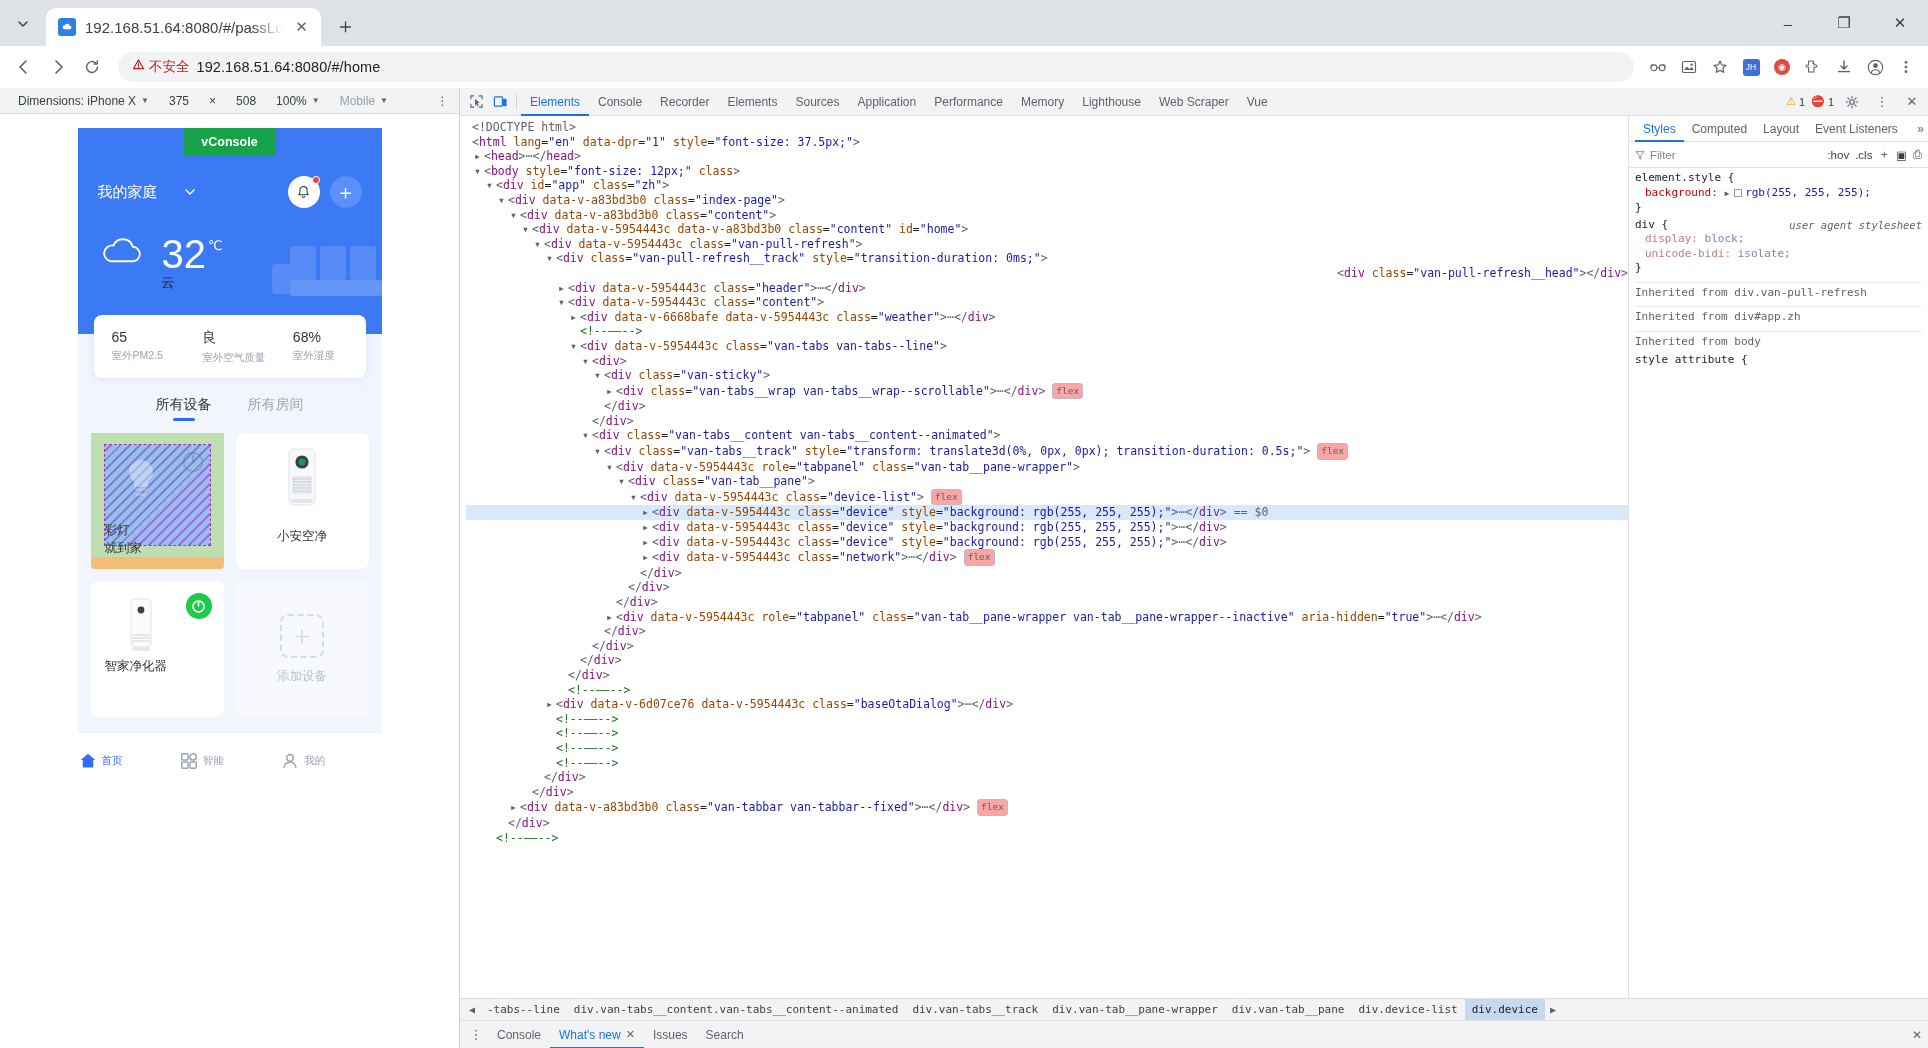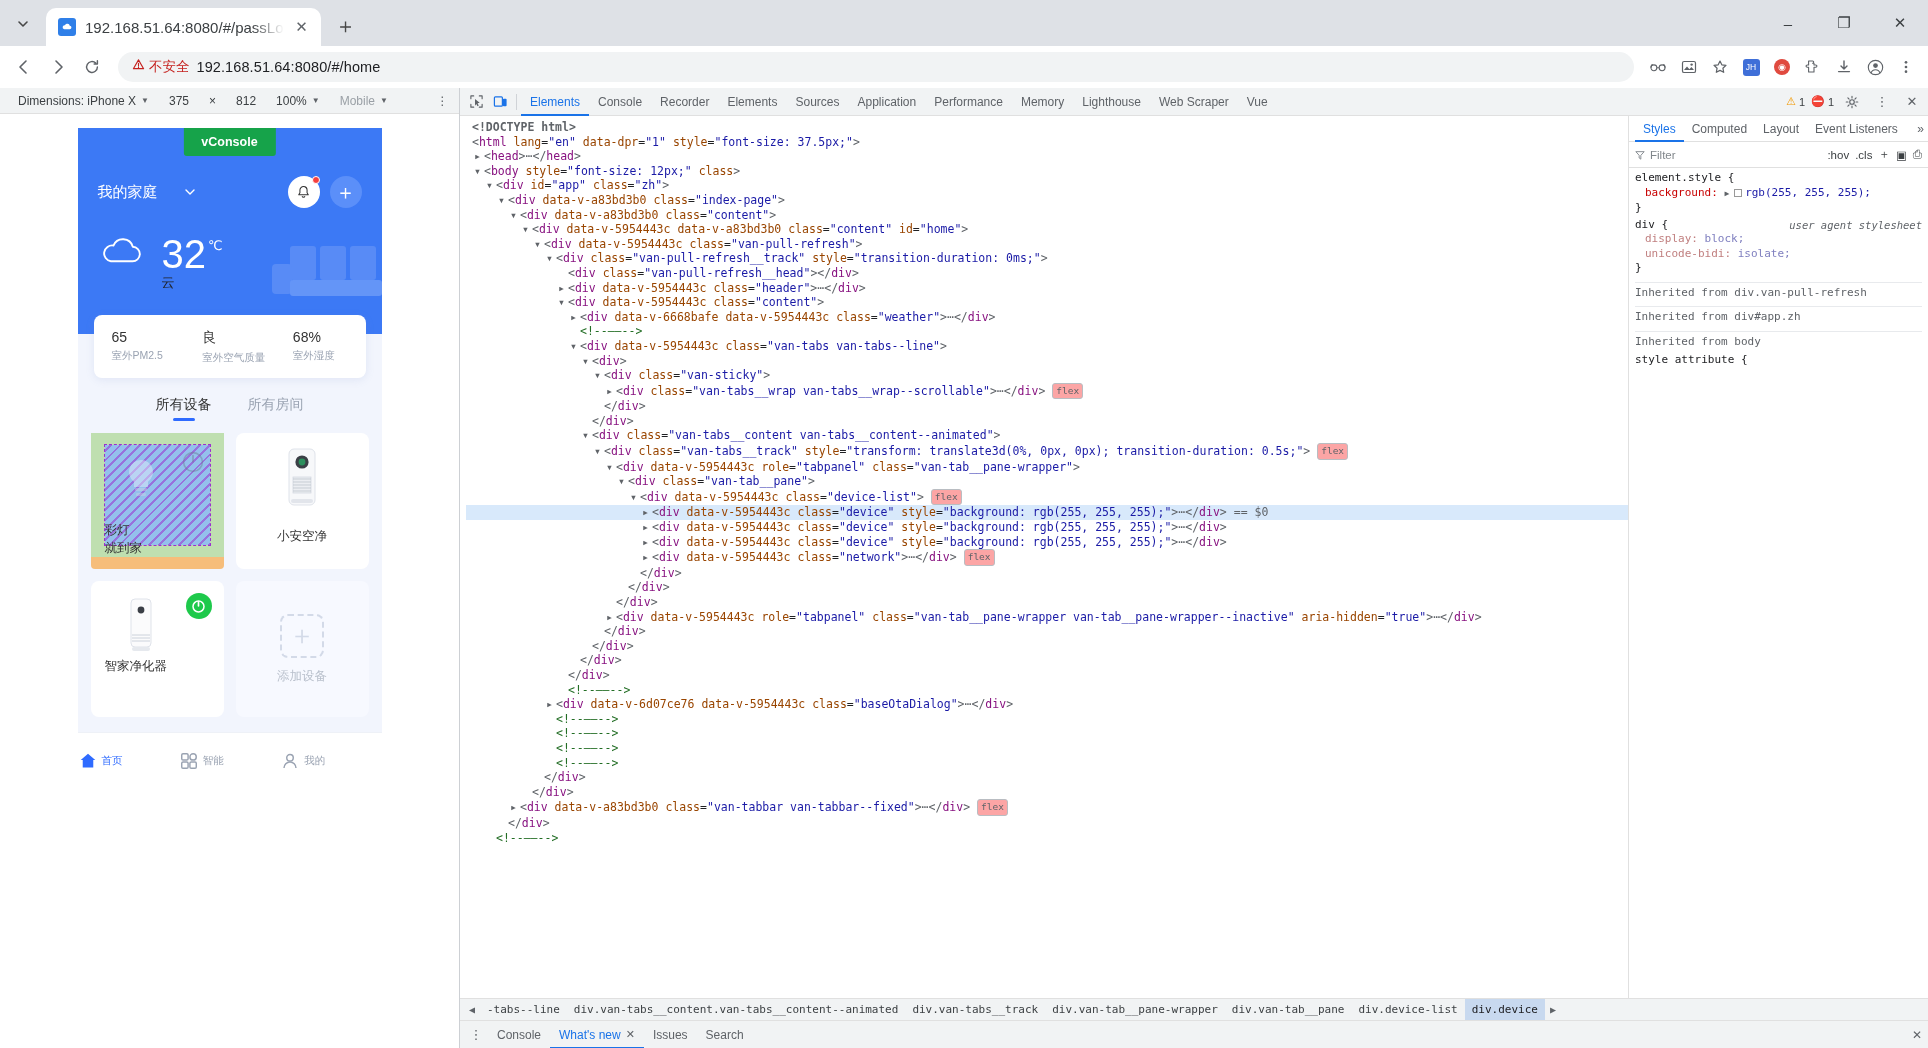--- a/index.html
+++ b/index.html
@@ -282,21 +282,21 @@
   <div class="main" data-name="main-area" data-interactable="false">
 
     <div class="devpane" data-name="device-emulation-pane" data-interactable="false">
       <div class="devbar" data-name="device-emulation-toolbar" data-interactable="false">
         <span class="seg" data-name="dimensions-selector" data-interactable="true">
           <span data-name="dimensions-label" data-interactable="false">Dimensions: iPhone X</span>
           <span class="caret" data-name="chevron-down-icon" data-interactable="false">▼</span>
         </span>
         <span class="seg" data-name="width-input" data-interactable="true">375</span>
         <span class="seg" data-name="times-separator" data-interactable="false">×</span>
-        <span class="seg" data-name="height-input" data-interactable="true">812</span>
+        <span class="seg" data-name="height-input" data-interactable="true">508</span>
         <span class="seg" data-name="zoom-selector" data-interactable="true">
           <span data-name="zoom-label" data-interactable="false">100%</span>
           <span class="caret" data-name="chevron-down-icon" data-interactable="false">▼</span>
         </span>
         <span class="seg muted" data-name="throttling-selector" data-interactable="true">
           <span data-name="throttling-label" data-interactable="false">Mobile</span>
           <span class="caret" data-name="chevron-down-icon" data-interactable="false">▼</span>
         </span>
         <span class="kebab" data-name="device-toolbar-more-icon" data-interactable="true">⋮</span>
       </div>
@@ -489,31 +489,31 @@
                 <path d="M8 1.4v2M8 12.6v2M1.4 8h2M12.6 8h2M3.3 3.3l1.4 1.4M11.3 11.3l1.4 1.4M12.7 3.3l-1.4 1.4M4.7 11.3l-1.4 1.4" stroke="#5f6368" stroke-width="1.3" stroke-linecap="round"></path>
               </svg>
           </span>
           <span class="dt-iconbtn" data-name="kebab-menu-icon" data-interactable="true">⋮</span>
           <span class="dt-iconbtn" data-name="close-icon" data-interactable="true">✕</span>
         </div>
       </div>
 
       <div class="dt-body" data-name="devtools-body" data-interactable="false">
         <div class="dom-pane" id="dom-pane" data-name="dom-tree" data-interactable="true">
-            <div class="dom-line" data-name="dom-node-line" data-interactable="true" style="padding-left: 6px; font-weight: bold;"><span class="pu">&lt;!DOCTYPE html&gt;</span></div>
+            <div class="dom-line" data-name="dom-node-line" data-interactable="true" style="padding-left: 6px;"><span class="pu">&lt;!DOCTYPE html&gt;</span></div>
             <div class="dom-line" data-name="dom-node-line" data-interactable="true" style="padding-left: 6px;"><span class="pu">&lt;</span><span class="tw">html</span> <span class="an">lang</span>=<span class="av">"en"</span> <span class="an">data-dpr</span>=<span class="av">"1"</span> <span class="an">style</span>=<span class="av">"font-size: 37.5px;"</span><span class="pu">&gt;</span></div>
             <div class="dom-line" data-name="dom-node-line" data-interactable="true" style="padding-left: 18px;"><span class="pu" style="margin-left:-10px;padding-right:3px">▸</span><span class="pu">&lt;</span><span class="tw">head</span><span class="pu">&gt;</span><span class="dots">⋯</span><span class="pu">&lt;/</span><span class="tw">head</span><span class="pu">&gt;</span></div>
             <div class="dom-line" data-name="dom-node-line" data-interactable="true" style="padding-left: 18px;"><span class="pu" style="margin-left:-10px;padding-right:3px">▾</span><span class="pu">&lt;</span><span class="tw">body</span> <span class="an">style</span>=<span class="av">"font-size: 12px;"</span> <span class="an">class</span><span class="pu">&gt;</span></div>
             <div class="dom-line" data-name="dom-node-line" data-interactable="true" style="padding-left: 30px;"><span class="pu" style="margin-left:-10px;padding-right:3px">▾</span><span class="pu">&lt;</span><span class="tw">div</span> <span class="an">id</span>=<span class="av">"app"</span> <span class="an">class</span>=<span class="av">"zh"</span><span class="pu">&gt;</span></div>
             <div class="dom-line" data-name="dom-node-line" data-interactable="true" style="padding-left: 42px;"><span class="pu" style="margin-left:-10px;padding-right:3px">▾</span><span class="pu">&lt;</span><span class="tw">div</span> <span class="an">data-v-a83bd3b0</span> <span class="an">class</span>=<span class="av">"index-page"</span><span class="pu">&gt;</span></div>
             <div class="dom-line" data-name="dom-node-line" data-interactable="true" style="padding-left: 54px;"><span class="pu" style="margin-left:-10px;padding-right:3px">▾</span><span class="pu">&lt;</span><span class="tw">div</span> <span class="an">data-v-a83bd3b0</span> <span class="an">class</span>=<span class="av">"content"</span><span class="pu">&gt;</span></div>
             <div class="dom-line" data-name="dom-node-line" data-interactable="true" style="padding-left: 66px;"><span class="pu" style="margin-left:-10px;padding-right:3px">▾</span><span class="pu">&lt;</span><span class="tw">div</span> <span class="an">data-v-5954443c</span> <span class="an">data-v-a83bd3b0</span> <span class="an">class</span>=<span class="av">"content"</span> <span class="an">id</span>=<span class="av">"home"</span><span class="pu">&gt;</span></div>
             <div class="dom-line" data-name="dom-node-line" data-interactable="true" style="padding-left: 78px;"><span class="pu" style="margin-left:-10px;padding-right:3px">▾</span><span class="pu">&lt;</span><span class="tw">div</span> <span class="an">data-v-5954443c</span> <span class="an">class</span>=<span class="av">"van-pull-refresh"</span><span class="pu">&gt;</span></div>
             <div class="dom-line" data-name="dom-node-line" data-interactable="true" style="padding-left: 90px;"><span class="pu" style="margin-left:-10px;padding-right:3px">▾</span><span class="pu">&lt;</span><span class="tw">div</span> <span class="an">class</span>=<span class="av">"van-pull-refresh__track"</span> <span class="an">style</span>=<span class="av">"transition-duration: 0ms;"</span><span class="pu">&gt;</span></div>
-            <div class="dom-line" data-name="dom-node-line" data-interactable="true" style="padding-left: 102px;"><span class="pu">&lt;</span><span class="tw">div</span> <span class="an">class</span>=<span class="av">"van-pull-refresh__head"</span><span class="pu">&gt;&lt;/</span><span class="tw">div</span><span class="pu">&gt;</span></div>
+            <div class="dom-line" data-name="dom-node-line" data-interactable="true" style="padding-left: 102px; text-align: right;"><span class="pu">&lt;</span><span class="tw">div</span> <span class="an">class</span>=<span class="av">"van-pull-refresh__head"</span><span class="pu">&gt;&lt;/</span><span class="tw">div</span><span class="pu">&gt;</span></div>
             <div class="dom-line" data-name="dom-node-line" data-interactable="true" style="padding-left: 102px;"><span class="pu" style="margin-left:-10px;padding-right:3px">▸</span><span class="pu">&lt;</span><span class="tw">div</span> <span class="an">data-v-5954443c</span> <span class="an">class</span>=<span class="av">"header"</span><span class="pu">&gt;</span><span class="dots">⋯</span><span class="pu">&lt;/</span><span class="tw">div</span><span class="pu">&gt;</span></div>
             <div class="dom-line" data-name="dom-node-line" data-interactable="true" style="padding-left: 102px;"><span class="pu" style="margin-left:-10px;padding-right:3px">▾</span><span class="pu">&lt;</span><span class="tw">div</span> <span class="an">data-v-5954443c</span> <span class="an">class</span>=<span class="av">"content"</span><span class="pu">&gt;</span></div>
             <div class="dom-line" data-name="dom-node-line" data-interactable="true" style="padding-left: 114px;"><span class="pu" style="margin-left:-10px;padding-right:3px">▸</span><span class="pu">&lt;</span><span class="tw">div</span> <span class="an">data-v-6668bafe</span> <span class="an">data-v-5954443c</span> <span class="an">class</span>=<span class="av">"weather"</span><span class="pu">&gt;</span><span class="dots">⋯</span><span class="pu">&lt;/</span><span class="tw">div</span><span class="pu">&gt;</span></div>
             <div class="dom-line" data-name="dom-node-line" data-interactable="true" style="padding-left: 114px;"><span class="cm">&lt;!--——--&gt;</span></div>
             <div class="dom-line" data-name="dom-node-line" data-interactable="true" style="padding-left: 114px;"><span class="pu" style="margin-left:-10px;padding-right:3px">▾</span><span class="pu">&lt;</span><span class="tw">div</span> <span class="an">data-v-5954443c</span> <span class="an">class</span>=<span class="av">"van-tabs van-tabs--line"</span><span class="pu">&gt;</span></div>
             <div class="dom-line" data-name="dom-node-line" data-interactable="true" style="padding-left: 126px;"><span class="pu" style="margin-left:-10px;padding-right:3px">▾</span><span class="pu">&lt;</span><span class="tw">div</span><span class="pu">&gt;</span></div>
             <div class="dom-line" data-name="dom-node-line" data-interactable="true" style="padding-left: 138px;"><span class="pu" style="margin-left:-10px;padding-right:3px">▾</span><span class="pu">&lt;</span><span class="tw">div</span> <span class="an">class</span>=<span class="av">"van-sticky"</span><span class="pu">&gt;</span></div>
             <div class="dom-line" data-name="dom-node-line" data-interactable="true" style="padding-left: 150px;"><span class="pu" style="margin-left:-10px;padding-right:3px">▸</span><span class="pu">&lt;</span><span class="tw">div</span> <span class="an">class</span>=<span class="av">"van-tabs__wrap van-tabs__wrap--scrollable"</span><span class="pu">&gt;</span><span class="dots">⋯</span><span class="pu">&lt;/</span><span class="tw">div</span><span class="pu">&gt;</span> <span class="flexbadge">flex</span></div>
             <div class="dom-line" data-name="dom-node-line" data-interactable="true" style="padding-left: 138px;"><span class="pu">&lt;/</span><span class="tw">div</span><span class="pu">&gt;</span></div>
             <div class="dom-line" data-name="dom-node-line" data-interactable="true" style="padding-left: 126px;"><span class="pu">&lt;/</span><span class="tw">div</span><span class="pu">&gt;</span></div>

